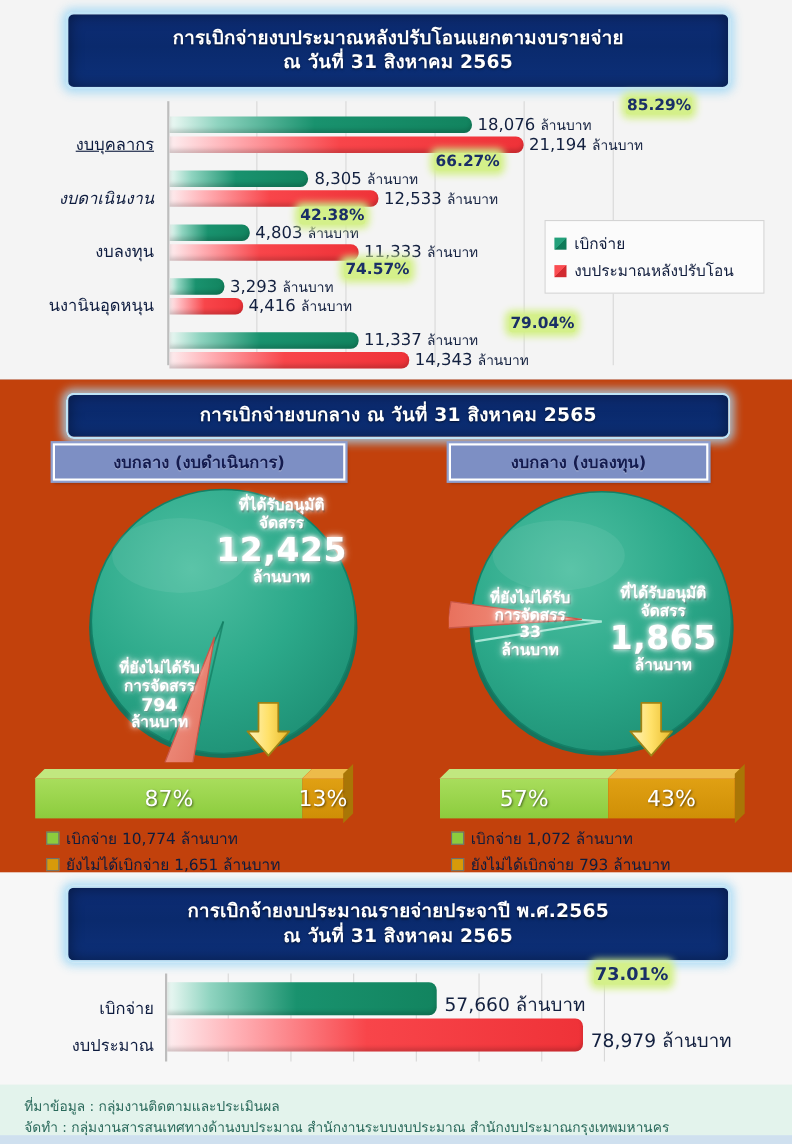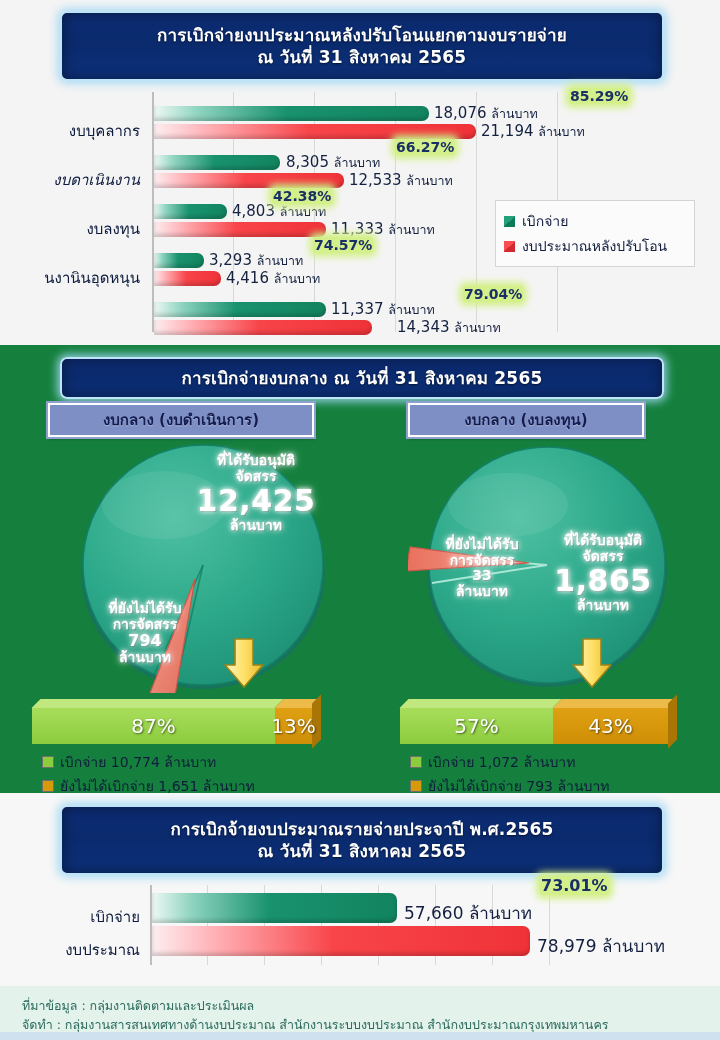--- a/index.html
+++ b/index.html
@@ -6,21 +6,21 @@
   body{
     width:720px;height:1040px;overflow:hidden;
     background:#cfe0ef;
     font-family:"DejaVu Sans","Liberation Sans",sans-serif;
   }
   .page{position:relative;width:720px;height:1040px;background:#bfd6ea;}
 
   
   .section{position:absolute;left:0;width:720px;}
   #sec-top{top:0;height:345px;background:#f4f4f4;}
-  #sec-mid{top:345px;height:464px;background:#15803d;}
+  #sec-mid{top:345px;height:464px;background:#c2410c;}
   #sec-bot{top:793px;height:247px;background:#f7f7f7;}
 
   
   .banner{
     position:absolute;
     border:2px solid #bfe4f7;
     border-radius:7px;
     background:linear-gradient(180deg,#0d2c74 0%,#0a2a6d 45%,#0d3079 100%);
     box-shadow:0 0 9px 3px rgba(160,215,245,.85), inset 0 0 14px rgba(0,0,0,.45);
     color:#ffffff;
@@ -136,21 +136,21 @@
 
     <div class="plot" style="left:152px;top:92px;width:430px;height:240px;">
       <div class="axis" style="left:0;height:240px;"></div>
       <div class="gridline" style="left:81px;height:240px;"></div>
       <div class="gridline" style="left:162px;height:240px;"></div>
       <div class="gridline" style="left:243px;height:240px;"></div>
       <div class="gridline" style="left:324px;height:240px;"></div>
       <div class="gridline" style="left:405px;height:240px;"></div>
     </div>
 
-    <div class="catlabel" style="left:0px;top:119px;width:140px;">งบบุคลากร</div>
+    <div class="catlabel" style="left:0px;top:119px;width:140px;text-decoration:underline;">งบบุคลากร</div>
     <div class="bar green" style="left:154px;top:106px;width:275px;"></div>
     <div class="barval" style="left:434px;top:104px;">
       <span>18,076</span>
       <span class="unit">ล้านบาท</span>
     </div>
     <div class="bar red" style="left:154px;top:124px;width:322px;"></div>
     <div class="barval" style="left:481px;top:122px;">
       <span>21,194</span>
       <span class="unit">ล้านบาท</span>
     </div>
@@ -194,21 +194,21 @@
       <span class="unit">ล้านบาท</span>
     </div>
     <div class="pct" style="left:313px;top:237px;">74.57%</div>
 
     <div class="bar green" style="left:154px;top:302px;width:172px;"></div>
     <div class="barval" style="left:331px;top:300px;">
       <span>11,337</span>
       <span class="unit">ล้านบาท</span>
     </div>
     <div class="bar red" style="left:154px;top:320px;width:218px;"></div>
-    <div class="barval" style="left:377px;top:318px;margin-left:20px;">
+    <div class="barval" style="left:377px;top:318px;">
       <span>14,343</span>
       <span class="unit">ล้านบาท</span>
     </div>
     <div class="pct" style="left:463px;top:286px;">79.04%</div>
 
     <div class="legendbox" style="left:495px;top:200px;width:180px;">
       <div class="legendrow">
         <span class="swatch sw-green"></span>
         <span class="txt">เบิกจ่าย</span>
       </div>

